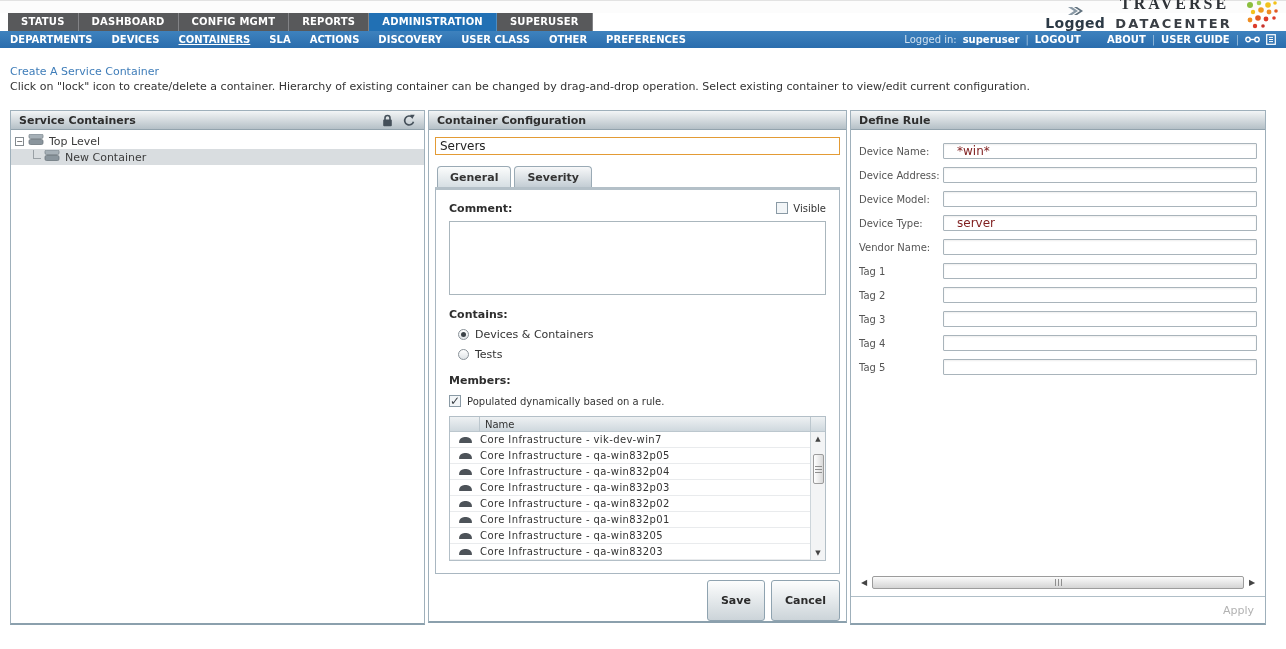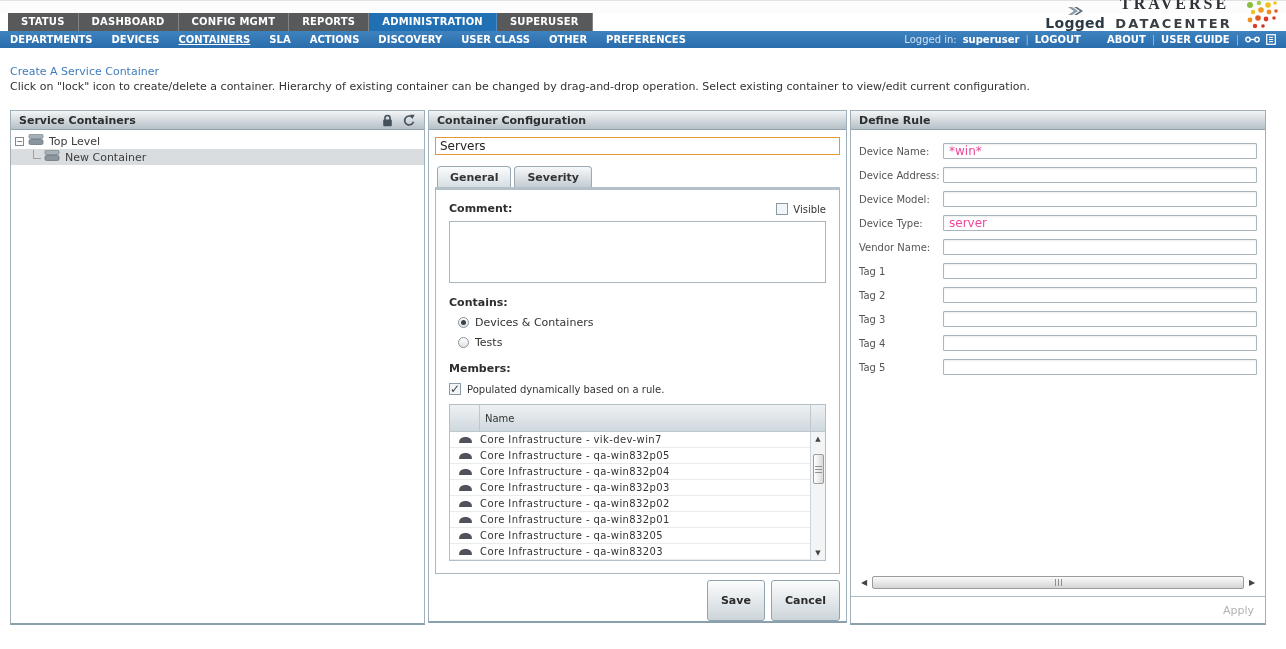--- a/index.html
+++ b/index.html
@@ -82,21 +82,21 @@
   .tab {
     padding: 4px 12px 3px; font-size: 11px; font-weight: bold; color: #333;
     background: linear-gradient(#f7f8f9, #c3cdd4); border: 1px solid #9aaab5; border-bottom: none;
     border-radius: 4px 4px 0 0; cursor: pointer;
   }
   .tab.active { background: linear-gradient(#fbfcfc, #d6dee3); }
   .tab-content {
     flex: 1; border: 1px solid #a9b7c1; border-top: 3px solid #b4c0c8;
     padding: 12px 13px; display: flex; flex-direction: column; min-height: 0;
   }
-  .row-between { display: flex; align-items: flex-end; justify-content: space-between; }
+  .row-between { display: flex; align-items: flex-start; justify-content: space-between; }
   .lbl-bold { font-size: 11px; font-weight: bold; color: #2e2e2e; }
   .chk-row { display: flex; align-items: center; gap: 5px; }
   .checkbox {
     width: 12px; height: 12px; border: 1px solid #8a9aa5; background: #f2f5f7;
     position: relative; cursor: pointer; flex: 0 0 12px;
   }
   .checkbox.checked::after {
     content: "\2713"; position: absolute; left: 0px; top: -2px;
     font-size: 12px; font-weight: bold; color: #3a3f44;
   }
@@ -111,21 +111,21 @@
     background: linear-gradient(#fff, #dfe3e6); position: relative; cursor: pointer; flex: 0 0 11px;
   }
   .radio.selected::after {
     content: ""; position: absolute; left: 2px; top: 2px; width: 5px; height: 5px;
     border-radius: 50%; background: #3c4348;
   }
   .dyn-row { display: flex; align-items: center; gap: 6px; margin-top: 8px; font-size: 10px; color: #333; }
   
   .member-table { margin-top: 9px; border: 1px solid #b3bfc7; display: flex; flex-direction: column; }
   .mt-header {
-    height: 27px; display: flex; align-items: center;
+    height: 15px; display: flex; align-items: center;
     background: linear-gradient(#eef1f3, #cfd8de); border-bottom: 1px solid #bcc7ce;
     font-size: 10px; color: #333;
   }
   .mt-icon-col { width: 30px; flex: 0 0 30px; border-right: 1px solid #bcc7ce; height: 100%; }
   .mt-name-col { flex: 1; padding-left: 5px; }
   .mt-scroll-col-head { width: 15px; flex: 0 0 15px; border-left: 1px solid #bcc7ce; height: 100%; }
   .mt-body { display: flex; height: 128px; }
   .mt-rows { flex: 1; overflow: hidden; }
   .m-row { height: 16px; display: flex; align-items: center; border-bottom: 1px solid #e9ebed; cursor: pointer; }
   .m-ico-cell { width: 30px; flex: 0 0 30px; display: flex; justify-content: center; }
@@ -146,22 +146,22 @@
   .btn {
     padding: 13px 13px; font-size: 11px; font-weight: bold; color: #2b2b2b;
     background: linear-gradient(#fcfdfd, #ccd4d9); border: 1px solid #8fa3b0; border-radius: 3px;
     cursor: pointer; font-family: "DejaVu Sans", sans-serif;
   }
   
   .rule-body { flex: 1; display: flex; flex-direction: column; padding: 9px 8px 6px 8px; min-height: 0; }
   .field-row { display: flex; align-items: center; height: 24px; flex: 0 0 24px; }
   .field-lbl { width: 84px; flex: 0 0 84px; font-size: 10px; color: #555; }
   .field-input {
-    flex: 1; height: 16px; border: 1px solid #a9b4bb; padding: 1px 5px;
-    font-family: "DejaVu Sans", sans-serif; font-size: 12px; color: #ec4899; outline: none;
+    flex: 1; height: 16px; border: 1px solid #a9b4bb; padding: 1px 13px;
+    font-family: "DejaVu Sans", sans-serif; font-size: 12px; color: #7f1d1d; outline: none;
     box-shadow: inset 0 1px 2px rgba(0,0,0,.07); border-radius: 1px;
   }
   .hscroll { margin-top: auto; height: 15px; display: flex; align-items: center; gap: 3px; }
   .h-arrow { font-size: 8px; color: #444; cursor: pointer; width: 10px; text-align: center; }
   .h-thumb {
     flex: 1; height: 13px; border: 1px solid #9c9c9c; border-radius: 2px;
     background: linear-gradient(#fbfbfb, #d4d4d4); cursor: grab;
     display: flex; align-items: center; justify-content: center; gap: 2px;
   }
   .h-thumb i { display: block; height: 7px; border-left: 1px solid #8f8f8f; }

